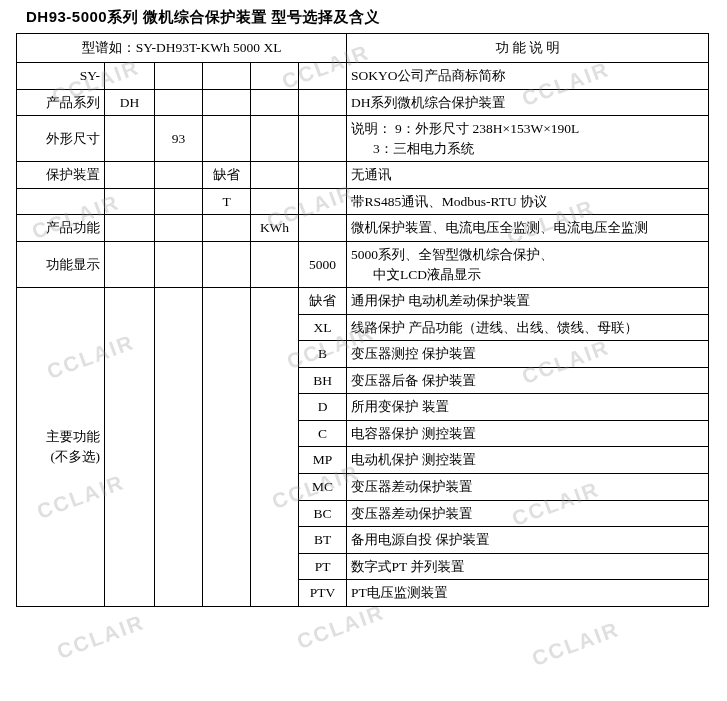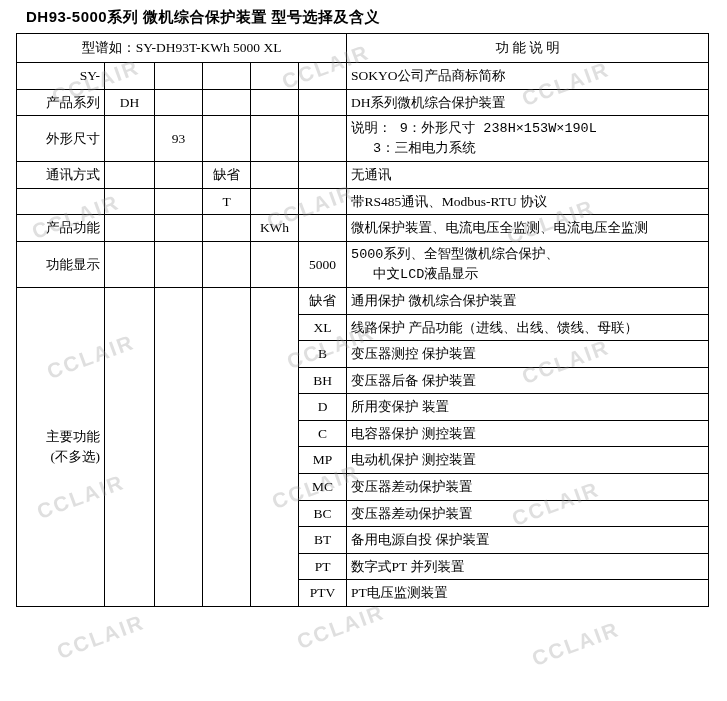--- a/index.html
+++ b/index.html
@@ -40,21 +40,21 @@
     padding: 3px 4px;
     vertical-align: middle;
     line-height: 1.45;
     background: transparent;
   }
   .c-left   { text-align: right;   padding-left: 8px; }
   .c-center { text-align: center; }
   .c-desc   { text-align: left;   padding-left: 10px; }
   .row-h1 td { height: 22px; }
   .hdr { font-size: 13.5px; }
-  .desc-multi { line-height: 1.6; font-family: Liberation Mono, monospace; }
+  .desc-multi { line-height: 1.6; }
   .indent { display: inline-block; padding-left: 22px; }
   .blank { }
   
   .wm-layer {
     position: absolute;
     left: 0; top: 0;
     width: 727px; height: 701px;
     pointer-events: none;
     z-index: 5;
   }
@@ -120,21 +120,21 @@
         <td class="blank"></td>
         <td class="blank"></td>
         <td class="blank"></td>
         <td class="c-desc desc-multi">
           <div>说明： 9：外形尺寸 238H×153W×190L</div>
           <div class="indent">3：三相电力系统</div>
         </td>
       </tr>
 
       <tr>
-        <td class="c-left">通讯方式</td>
+        <td class="c-left">保护装置</td>
         <td class="blank"></td>
         <td class="blank"></td>
         <td class="c-center">缺省</td>
         <td class="blank"></td>
         <td class="blank"></td>
         <td class="c-desc">无通讯</td>
       </tr>
 
       <tr>
         <td class="c-left"></td>
@@ -172,21 +172,21 @@
       <tr>
         <td class="c-left" rowspan="12" style="vertical-align:middle;">
           <div>主要功能</div>
           <div>(不多选)</div>
         </td>
         <td class="blank" rowspan="12"></td>
         <td class="blank" rowspan="12"></td>
         <td class="blank" rowspan="12"></td>
         <td class="blank" rowspan="12"></td>
         <td class="c-center">缺省</td>
-        <td class="c-desc">通用保护  微机综合保护装置</td>
+        <td class="c-desc">通用保护  电动机差动保护装置</td>
       </tr>
       <tr>
         <td class="c-center">XL</td>
         <td class="c-desc">线路保护  产品功能（进线、出线、馈线、母联）</td>
       </tr>
       <tr>
         <td class="c-center">B</td>
         <td class="c-desc">变压器测控  保护装置</td>
       </tr>
       <tr>

